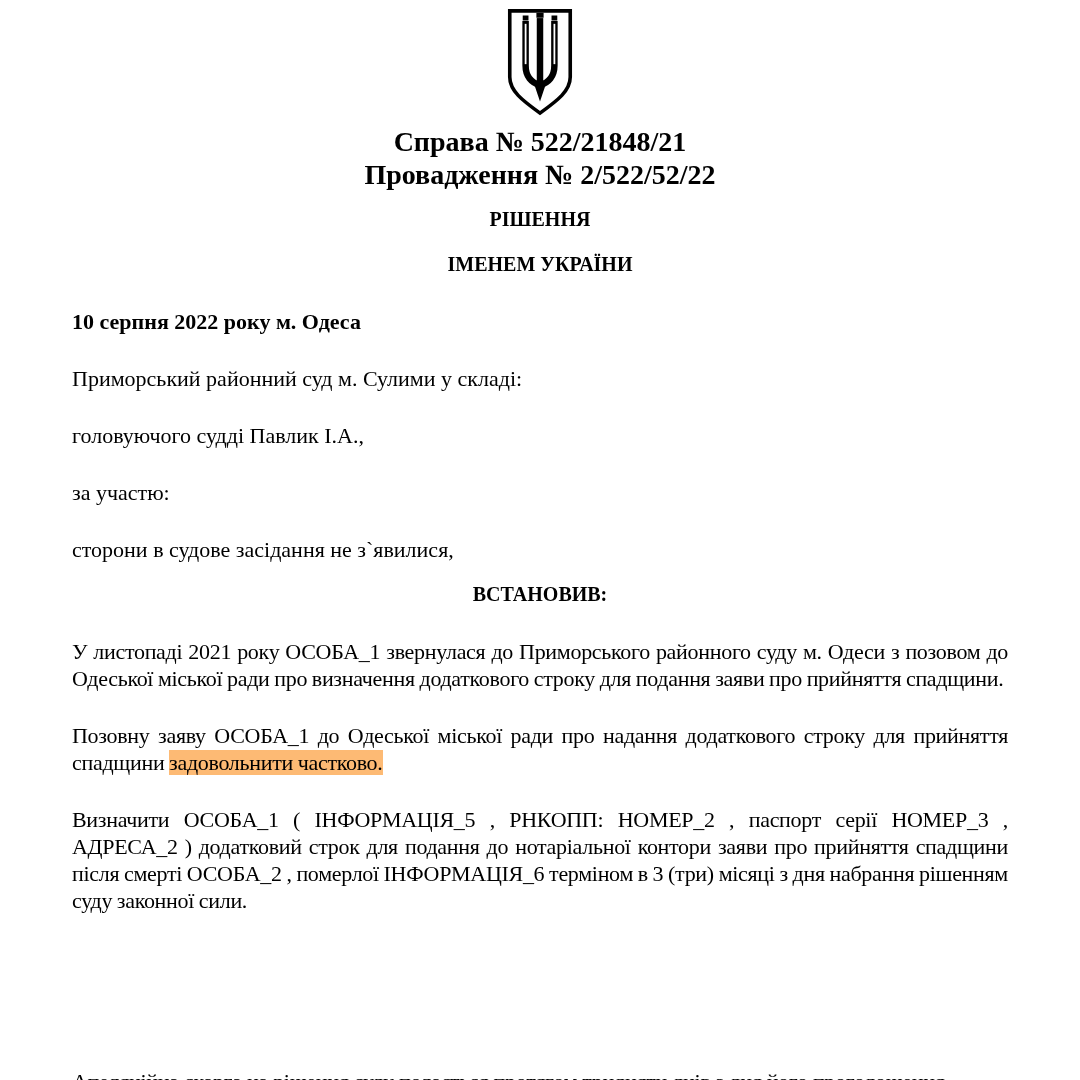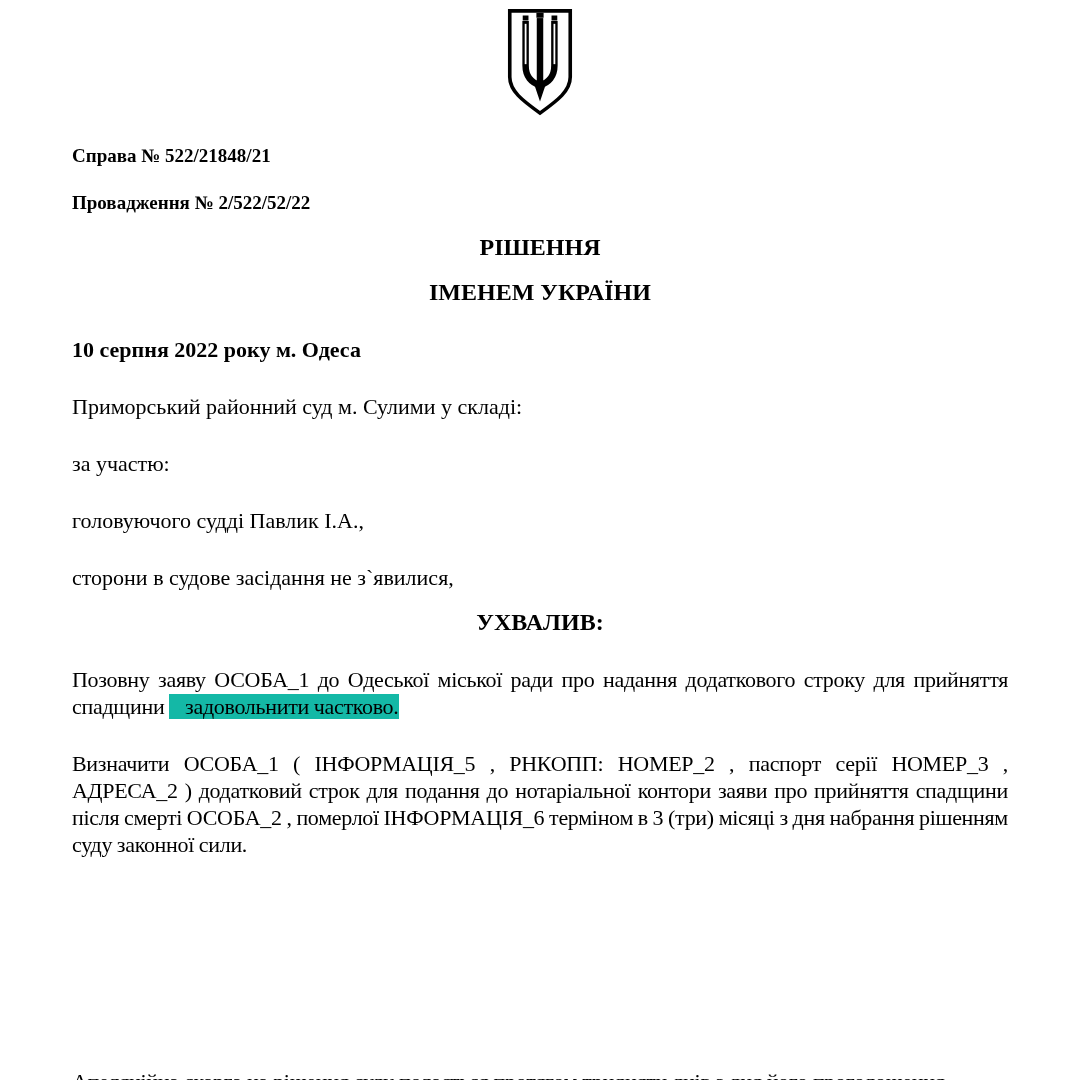--- a/index.html
+++ b/index.html
@@ -18,42 +18,42 @@
   }
   .emblem-wrap {
     padding-top: 8px;
     text-align: center;
   }
   .emblem-wrap svg { display: inline-block; }
   .content {
     padding: 0 72px;
   }
   .right-line {
-    text-align: left;
+    text-align: center;
     font-weight: bold;
-    font-size: 19px;
-    margin-top: 20px;
+    font-size: 28px;
+    margin-top: 6px;
   }
   .center-heading {
     text-align: center;
     font-weight: bold;
-    font-size: 24px;
+    font-size: 20px;
     margin-top: 18px;
   }
   .para {
     margin-top: 30px;
     text-align: left;
   }
   .para.justify {
     text-align: justify;
     letter-spacing: -0.3px;
     word-spacing: -0.5px;
   }
   .para.bold { font-weight: bold; }
-  .hl { background: #14b8a6; padding-left: 16px; }
+  .hl { background: #fdba74; }
   b, .b { font-weight: bold; }
   .cutoff-line {
     position: absolute;
     left: 72px;
     width: 936px;
     top: 1068px;
     text-align: justify;
     letter-spacing: -0.3px;
     white-space: nowrap;
     overflow: hidden;
@@ -87,29 +87,30 @@
 
     <div class="right-line">Справа № 522/21848/21</div>
     <div class="right-line">Провадження № 2/522/52/22</div>
 
     <div class="center-heading">РІШЕННЯ</div>
     <div class="center-heading">ІМЕНЕМ УКРАЇНИ</div>
 
     <div class="para bold">10 серпня 2022 року м. Одеса</div>
 
     <div class="para">Приморський районний суд м. Сулими у складі:</div>
+    <div class="para">головуючого судді Павлик І.А.,</div>
     <div class="para">за участю:</div>
-    <div class="para">головуючого судді Павлик І.А.,</div>
     <div class="para">сторони в судове засідання не з`явилися,</div>
 
 
+    <div class="center-heading">ВСТАНОВИВ:</div>
+
+    <div class="para justify">У листопаді 2021 року ОСОБА_1 звернулася до Приморського районного суду м. Одеси з позовом до Одеської міської ради про визначення додаткового строку для подання заяви про прийняття спадщини.</div>
 
 
-
-    <div class="center-heading">УХВАЛИВ:</div>
 
     <div class="para justify"><span>Позовну заяву ОСОБА_1 до Одеської міської ради про надання додаткового строку для прийняття спадщини </span><span class="hl">задовольнити частково.</span></div>
 
     <div class="para justify">Визначити ОСОБА_1 ( ІНФОРМАЦІЯ_5 , РНКОПП: НОМЕР_2 , паспорт серії НОМЕР_3 , АДРЕСА_2 ) додатковий строк для подання до нотаріальної контори заяви про прийняття спадщини після смерті ОСОБА_2 , померлої ІНФОРМАЦІЯ_6 терміном в 3 (три) місяці з дня набрання рішенням суду законної сили.</div>
 
   </div>
 
   <div class="cutoff-line">Апеляційна скарга на рішення суду подається протягом тридцяти днів з дня його проголошення.</div>
 
 </div>

